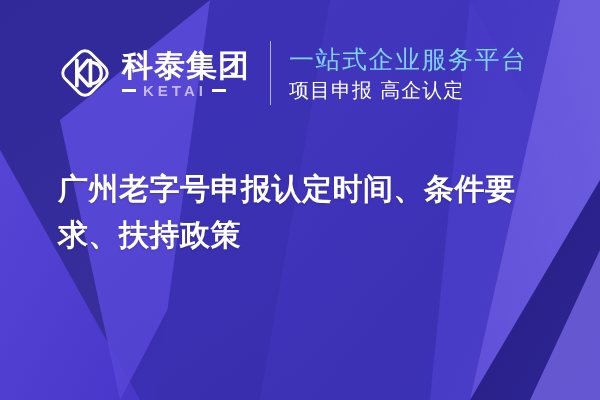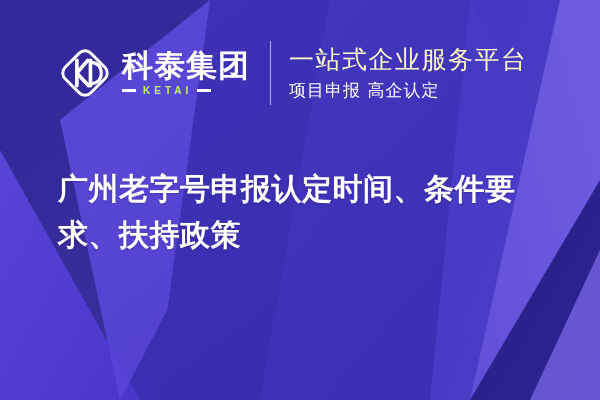--- a/index.html
+++ b/index.html
@@ -68,22 +68,22 @@
     margin-top: 2px;
     height: 14px;
   }
   .logo-dash {
     height: 3px;
     width: 14px;
     background: #ffffff;
     flex: 0 0 auto;
   }
   .logo-en {
-    color: #bef264;
-    font-size: 10px;
+    color: #c4b5fd;
+    font-size: 15px;
     line-height: 15px;
     font-weight: 700;
     letter-spacing: 4px;
     padding: 0 5px 0 7px;
     white-space: nowrap;
     font-family: "Liberation Sans", sans-serif;
   }
 
   .divider {
     width: 1px;
@@ -93,31 +93,31 @@
     flex: 0 0 1px;
   }
 
   .tagline-block {
     display: flex;
     flex-direction: column;
     justify-content: center;
     height: 66px;
   }
   .tagline-main {
-    color: #fef9c3;
+    color: #7dd3fc;
     font-size: 25px;
     line-height: 30px;
     font-weight: 400;
     letter-spacing: 1.5px;
     white-space: nowrap;
     font-family: "DejaVu Sans", "Liberation Sans", sans-serif;
   }
   .tagline-sub {
     color: #ffffff;
-    font-size: 17px;
+    font-size: 20px;
     line-height: 24px;
     font-weight: 400;
     letter-spacing: 1px;
     margin-top: 3px;
     white-space: nowrap;
     font-family: "DejaVu Sans", "Liberation Sans", sans-serif;
   }
 
   
   .title {

